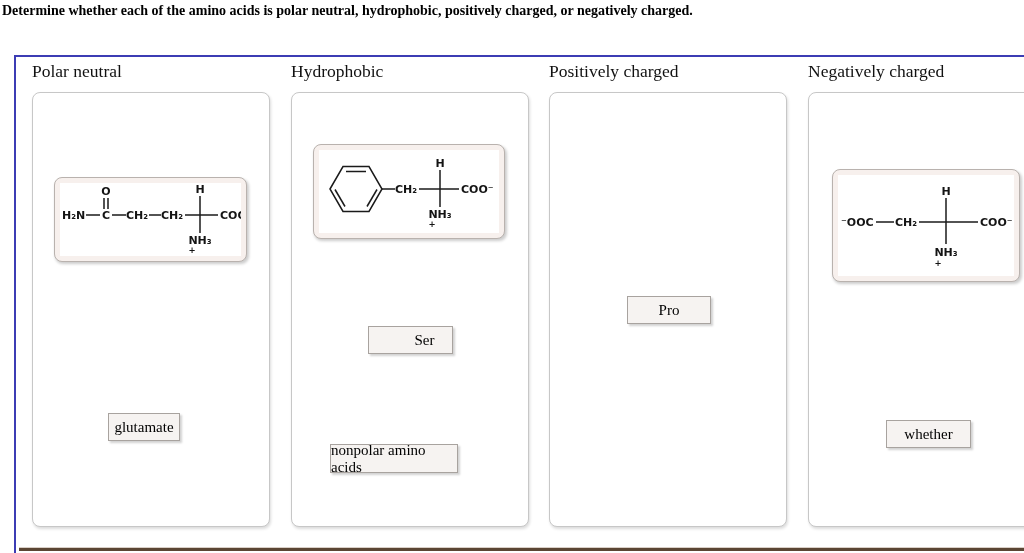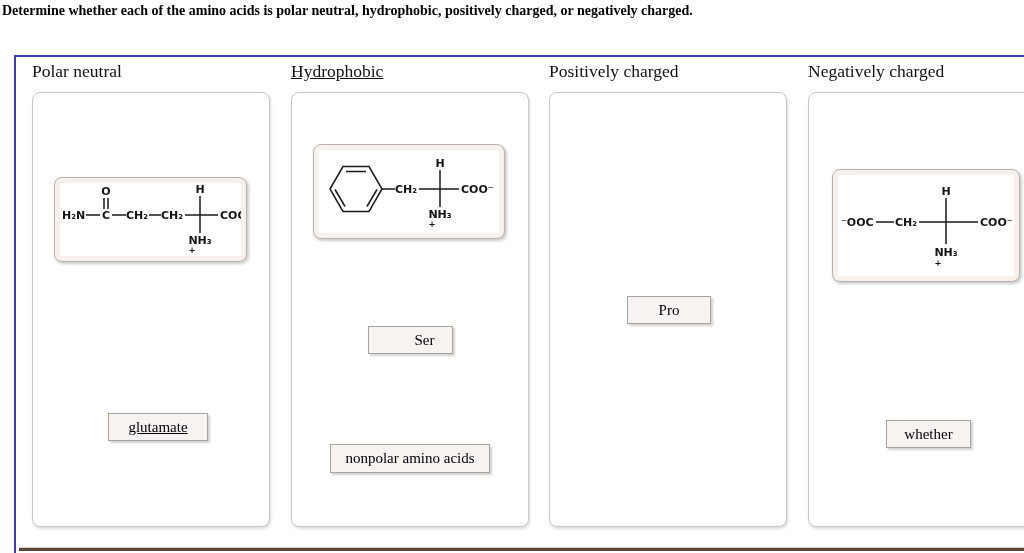--- a/index.html
+++ b/index.html
@@ -46,21 +46,21 @@
     display:flex;align-items:center;justify-content:center;
     font-size:15px;color:#000;cursor:pointer;
   }
   .divider{
     position:absolute;left:19px;top:548px;width:1005px;height:2.5px;
     background:var(--c-divider,#5b4534);
     box-shadow:0 -1px 0 #d9cfc7;
   }
   
   .z1{left:32px;}  .z2{left:291px;} .z3{left:549px;} .z4{left:808px;}
-  .h1{left:32px;width:238px;} .h2{left:291px;width:238px;text-decoration:underline;}
+  .h1{left:32px;width:238px;} .h2{left:291px;width:238px;}
   .h3{left:549px;width:238px;} .h4{left:808px;width:238px;}
 </style>
 </head>
 <body>
 
 <div class="title">Determine whether each of the amino acids is polar neutral, hydrophobic, positively charged, or negatively charged.</div>
 
 <div class="board"></div>
 
 <div class="col-header h1">Polar neutral</div>
@@ -127,19 +127,19 @@
       <line class="bond" x1="108" y1="44" x2="108" y2="20"></line>
       <text class="mol-text" x="108" y="17" text-anchor="middle">H</text>
       <line class="bond" x1="108" y1="44" x2="108" y2="66"></line>
       <text class="mol-text" x="108" y="78" text-anchor="middle">NH₃</text>
       <text class="mol-plus" x="100" y="88" text-anchor="middle">+</text>
       <text class="mol-text" x="142" y="48" text-anchor="start">COO⁻</text>
     </svg>
   </div>
 </div>
 
-<div class="tile" style="left:108px;top:413px;width:100px;height:28px;text-decoration:underline;">glutamate</div>
+<div class="tile" style="left:108px;top:413px;width:72px;height:28px;">glutamate</div>
 <div class="tile" style="left:368px;top:326px;width:85px;height:28px;padding-left:28px;">Ser</div>
-<div class="tile" style="left:330px;top:444px;width:160px;height:29px;">nonpolar amino acids</div>
+<div class="tile" style="left:330px;top:444px;width:128px;height:29px;">nonpolar amino acids</div>
 <div class="tile" style="left:627px;top:296px;width:84px;height:28px;">Pro</div>
 <div class="tile" style="left:886px;top:420px;width:85px;height:28px;">whether</div>
 
 <div class="divider"></div>
 
 </body></html>

